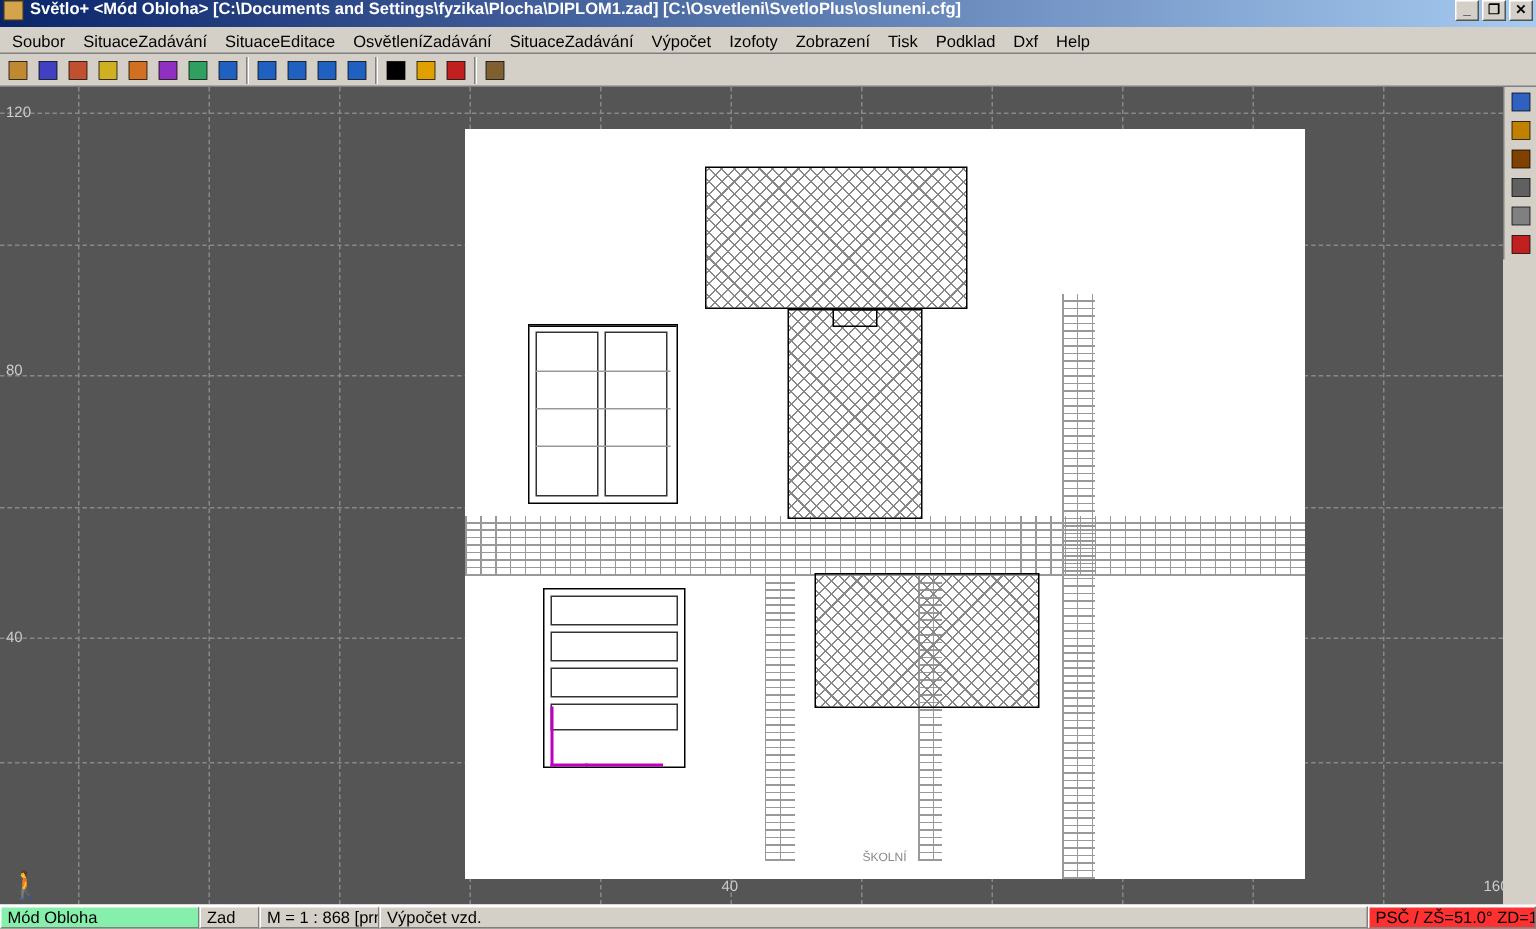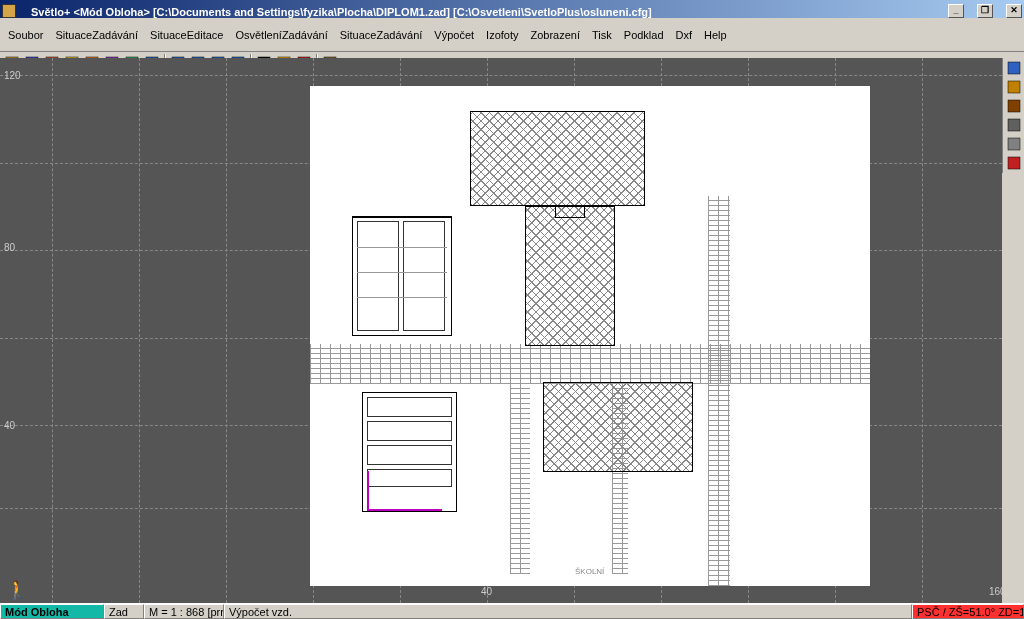--- a/index.html
+++ b/index.html
@@ -1,25 +1,25 @@
 <!DOCTYPE html>
 <html><head>
 <meta charset="utf-8">
 <style>
 * { margin:0; padding:0; box-sizing:border-box; font-family:"Tahoma","Segoe UI",sans-serif; font-size:11px; }
 html,body { width:1024px; height:619px; overflow:hidden; background:#d4d0c8; }
 
 
-.titlebar { height:18px; background:linear-gradient(to right,#0a246a,#a6caf0); display:flex; align-items:flex-end; padding:0 2px; color:#fff;gap:11px; }
+.titlebar { height:18px; background:linear-gradient(to right,#0a246a,#a6caf0); display:flex; align-items:flex-start; padding:0 2px; color:#fff; }
 .titlebar .ico { width:14px; height:14px; background:#d4a44a; border:1px solid #333; margin-right:4px; }
 .titlebar .ttl { flex:1; font-weight:bold; white-space:nowrap; overflow:hidden; }
 .titlebar .winbtn { width:16px; height:14px; background:#d4d0c8; border:1px solid #fff; border-right-color:#555; border-bottom-color:#555; margin-left:2px; text-align:center; line-height:11px; color:#000; font-weight:bold; cursor:pointer; font-size:9px; }
 
 
-.menubar { height:34px; background:#d4d0c8; display:flex; align-items:center; border-bottom:1px solid #808080; padding-left:2px; }
+.menubar { height:18px; background:#d4d0c8; display:flex; align-items:flex-end; border-bottom:1px solid #808080; padding-left:2px; }
 .menubar span { padding:1px 6px; cursor:pointer; }
 
 
 .toolbar { height:22px; background:#d4d0c8; display:flex; align-items:center; border-bottom:1px solid #808080; padding:0 2px; }
 .tbtn { width:18px; height:18px; border:1px solid #d4d0c8; margin:0 1px; display:flex; align-items:center; justify-content:center; cursor:pointer; }
 .tbtn svg { width:14px; height:14px; }
 .tbsep { width:6px; height:18px; border-left:1px solid #808080; border-right:1px solid #fff; margin:0 2px; width:2px; }
 
 
 .sidetb { position:absolute; right:0; top:58px; width:22px; background:#d4d0c8; border-left:1px solid #808080; }
@@ -32,21 +32,21 @@
 .gridline-v { position:absolute; top:0; bottom:0; border-left:1px dashed #888; }
 .sheet { position:absolute; background:#fff; }
 .bldg { position:absolute; border:1px solid #000; }
 .hatch { background-image:repeating-linear-gradient(45deg,#888 0 1px,transparent 1px 6px),repeating-linear-gradient(-45deg,#888 0 1px,transparent 1px 6px); }
 .brick { background-image:repeating-linear-gradient(0deg,#999 0 1px,transparent 1px 5px),repeating-linear-gradient(90deg,#999 0 1px,transparent 1px 10px); }
 .human-icon { position:absolute; left:6px; bottom:2px; color:#aaa; font-size:18px; }
 
 
 .statusbar { position:absolute; left:0; right:0; bottom:0; height:16px; background:#d4d0c8; border-top:1px solid #fff; display:flex; font-size:10px; }
 .statusbar .cell { border:1px solid #808080; border-top-color:#fff; border-left-color:#fff; padding:0 4px; line-height:14px; white-space:nowrap; overflow:hidden; }
-.cell.mode { background:#14b8a6; width:104px; font-weight:bold; }
+.cell.mode { background:#86efac; width:133px; font-weight:normal; }
 .cell.zad  { width:40px; }
 .cell.scale{ width:80px; }
 .cell.pos  { width:175px; }
 .cell.podk { width:395px; }
 .cell.mer  { flex:1; }
 .cell.sun  { background:#ff3030; color:#000; width:112px; }
 </style>
 </head>
 <body>
 

